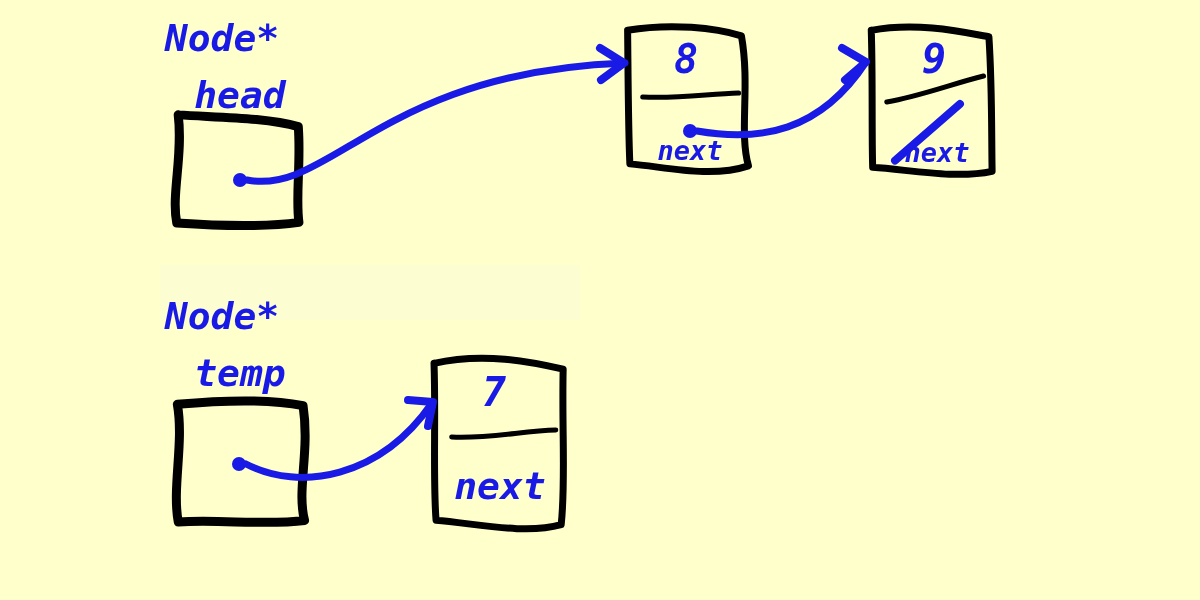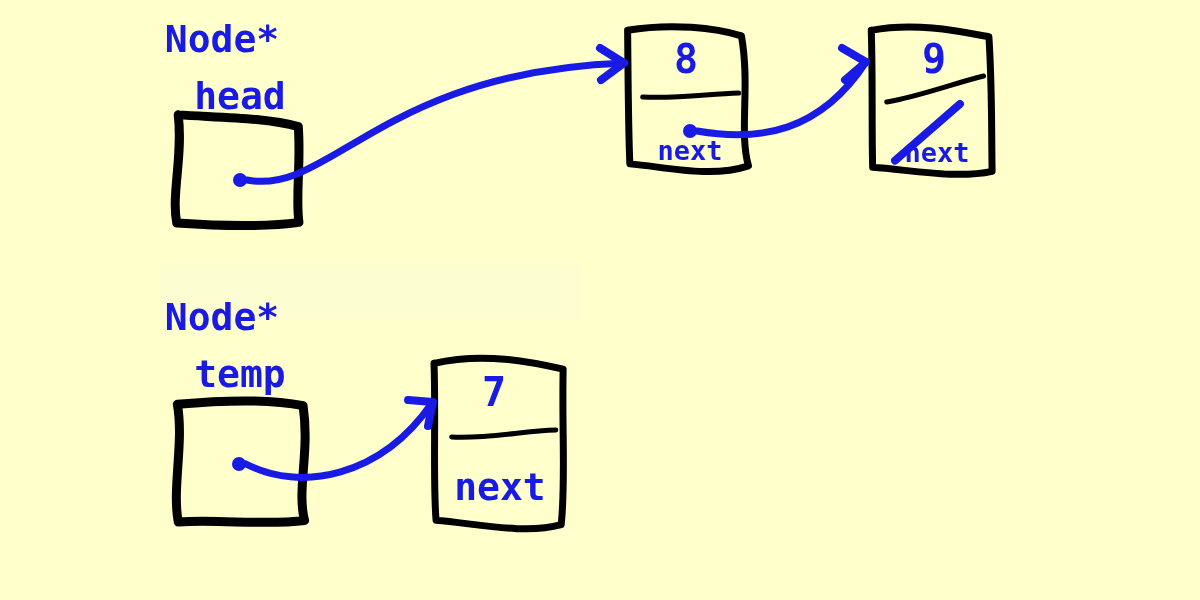--- a/index.html
+++ b/index.html
@@ -10,20 +10,21 @@
   body {
     width: 1200px;
     height: 600px;
     overflow: hidden;
     font-family: "DejaVu Sans Mono", monospace;
   }
   #canvas {
     position: relative;
     width: 1200px;
     height: 508px;
+    font-style: italic;
   }
   #canvas svg {
     position: absolute;
     top: 0;
     left: 0;
     width: 1200px;
     height: 600px;
   }
   .hand-box {
     fill: none;

